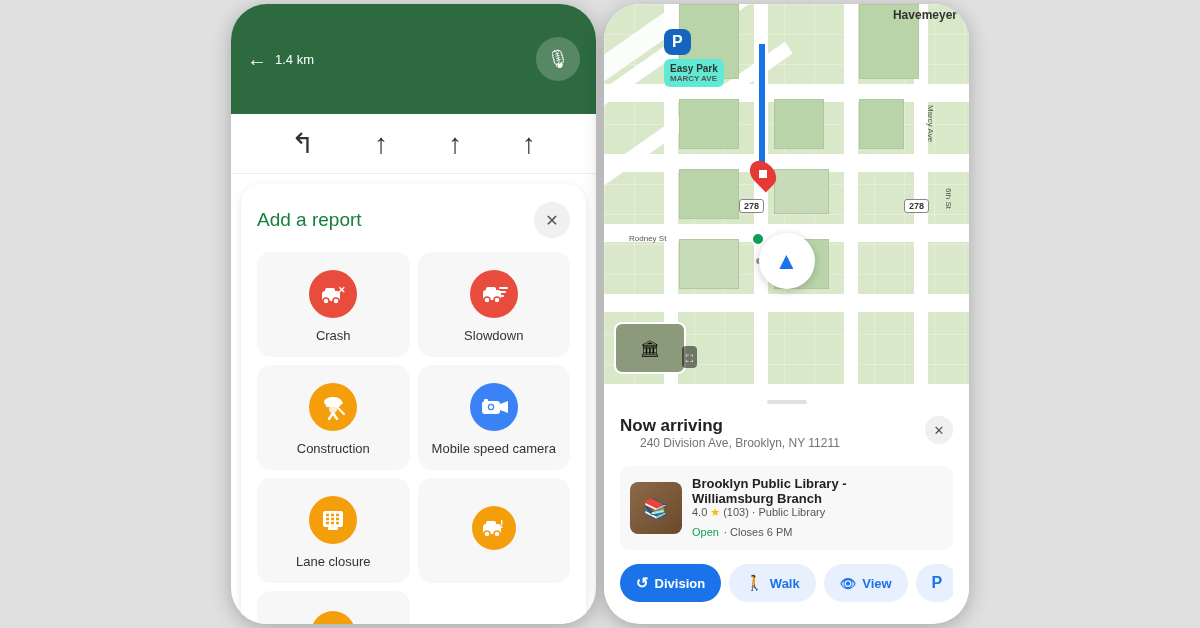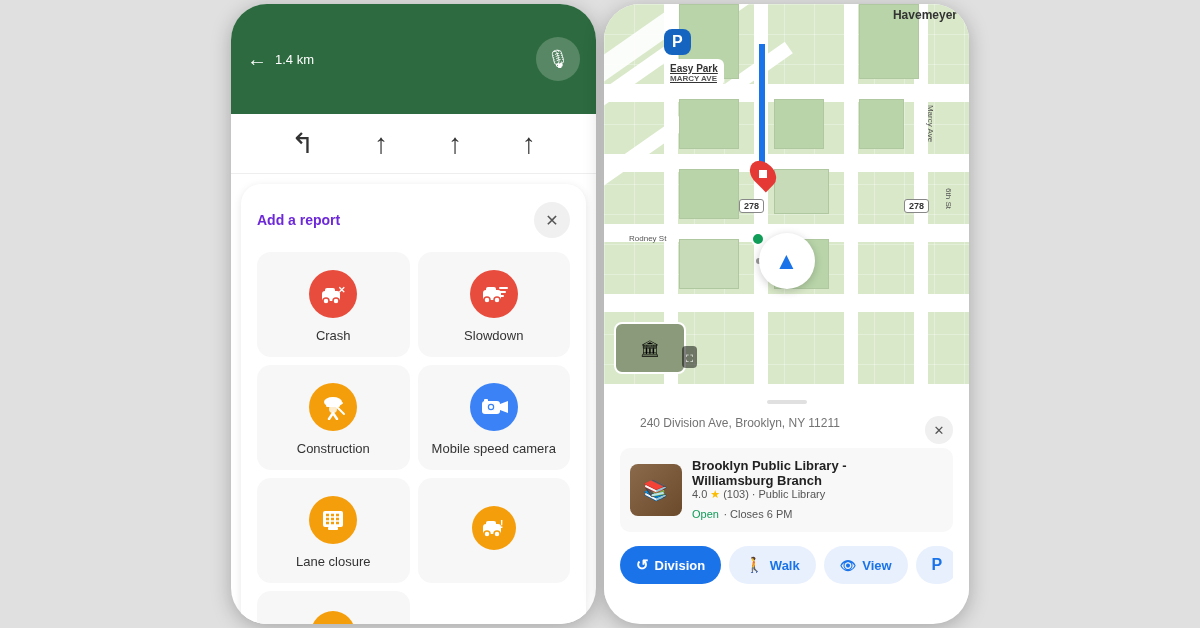--- a/index.html
+++ b/index.html
@@ -101,23 +101,23 @@
     }
 
     .report-header {
       display: flex;
       align-items: center;
       justify-content: space-between;
       margin-bottom: 14px;
     }
 
     .report-title {
-      font-size: 14px;
-      font-weight: 700;
-      color: #6d28d9;
+      font-size: 19px;
+      font-weight: 400;
+      color: #15803d;
     }
 
     .close-btn {
       width: 36px;
       height: 36px;
       border-radius: 50%;
       background: #f0f0f0;
       display: flex;
       align-items: center;
       justify-content: center;
@@ -269,28 +269,27 @@
       border-radius: 8px;
       padding: 4px 8px;
       font-size: 16px;
       font-weight: bold;
     }
 
     .easy-park-label {
       position: absolute;
       top: 55px;
       left: 60px;
-      background: #ffffff;
+      background: #5eead4;
       border-radius: 6px;
       padding: 4px 6px;
       font-size: 9px;
       color: #333;
       font-weight: 600;
       white-space: nowrap;
-      text-decoration: underline;
     }
 
     .nav-arrow-map {
       position: absolute;
       bottom: 95px;
       left: 50%;
       transform: translateX(-50%);
       width: 56px;
       height: 56px;
       background: white;
@@ -709,20 +708,21 @@
       <div style="position:absolute;bottom:16px;left:78px;background:rgba(0,0,0,0.5);border-radius:4px;padding:2px 4px;">
         <span style="color:white;font-size:10px;">⛶</span>
       </div>
     </div>
 
     <div class="arrival-panel">
       <div class="drag-handle"></div>
 
       <div class="arrival-header">
         <div>
+          <div class="arrival-title">Now arriving</div>
           <div class="arrival-address">240 Division Ave, Brooklyn, NY 11211</div>
         </div>
         <div class="close-small">
           <span>✕</span>
         </div>
       </div>
 
       <div class="place-card">
         <div class="place-img">📚</div>
         <div class="place-info">

